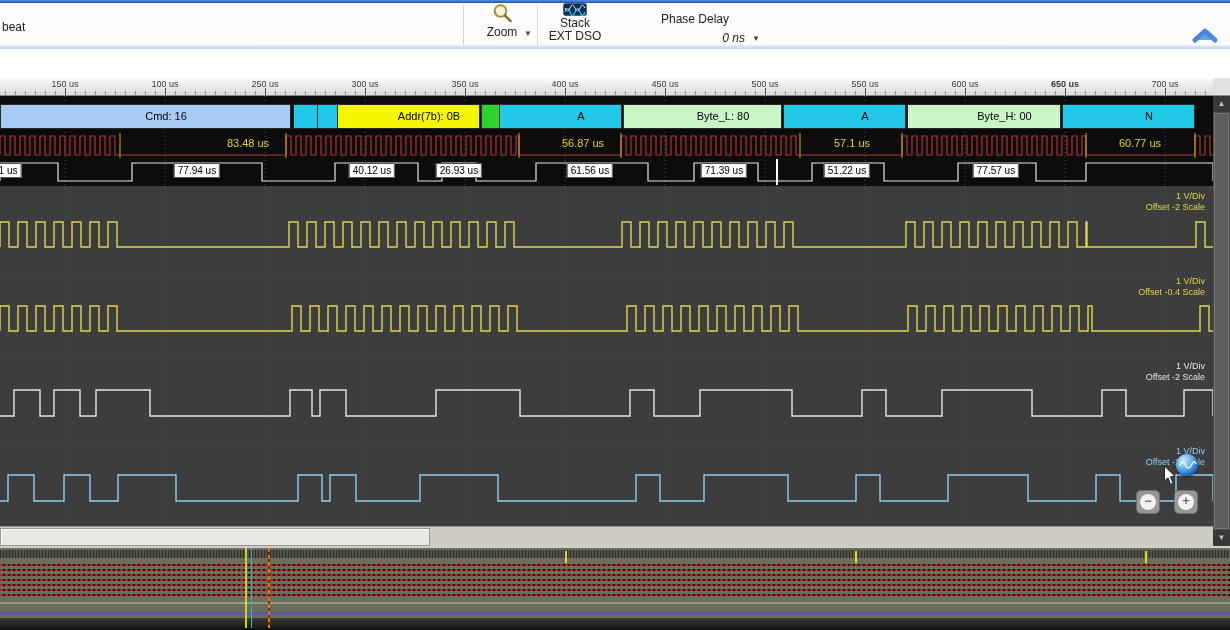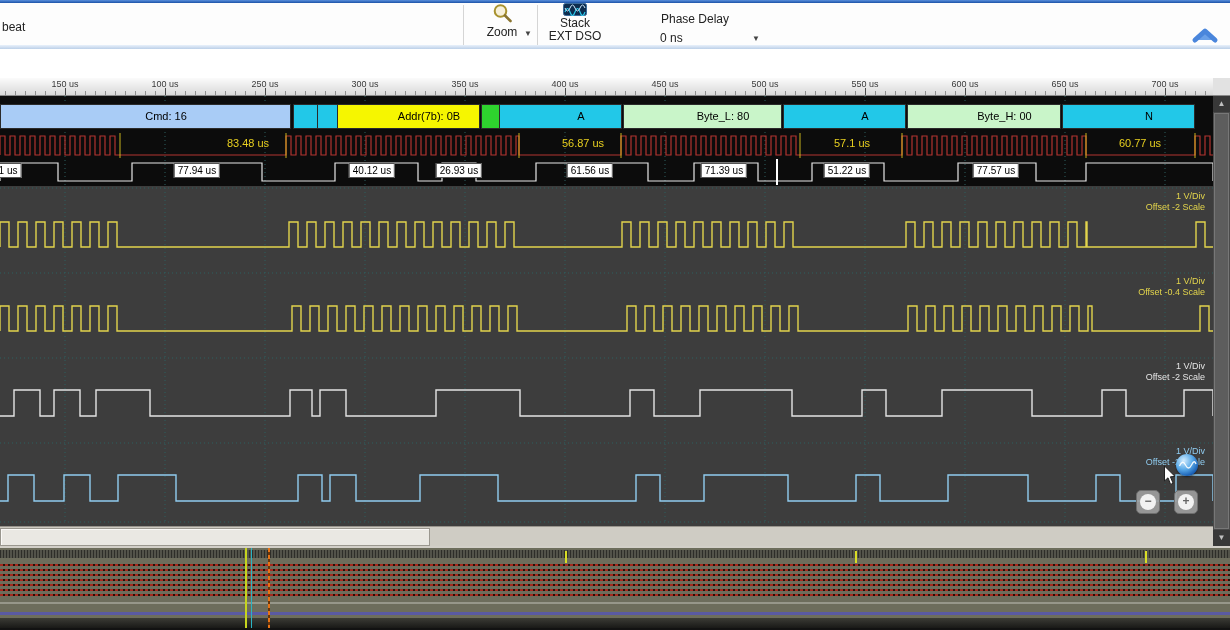--- a/index.html
+++ b/index.html
@@ -16,21 +16,21 @@
   .zoom-ico{position:absolute;left:14px;top:0;}
   .zoom-lab{position:absolute;left:0;top:22px;width:48px;text-align:center;font-size:12px;color:#222;}
   .chev{font-size:8px;color:#444;}
   .zoom-chev{position:absolute;right:2px;top:26px;}
   .tool-stack{position:absolute;left:543px;top:0;width:64px;height:42px;font-size:12px;color:#222;}
   .stack-ico{position:absolute;left:20px;top:0;}
   .stack-l1{position:absolute;left:0;top:13px;width:64px;text-align:center;}
   .stack-l2{position:absolute;left:0;top:26px;width:64px;text-align:center;}
   .tool-phase{position:absolute;left:645px;top:0;width:100px;height:42px;font-size:12px;color:#222;}
   .ph-lab{position:absolute;left:0;top:9px;width:100px;text-align:center;}
-  .ph-val{position:absolute;left:15px;top:28px;width:100px;text-align:left;}
+  .ph-val{position:absolute;left:0;top:28px;width:100px;text-align:right;font-style:italic;}
   .ph-chev{position:absolute;left:752px;top:31px;}
   .collapse{position:absolute;left:1190px;top:24px;}
   
   .ruler{position:absolute;left:0;top:78px;width:1213px;height:18px;border-bottom:1px solid #8a8a8a;
     background-image:repeating-linear-gradient(90deg,#8f8f8f 0 1px,transparent 1px 10px),linear-gradient(#fbfbfb,#d9d9d9);
     background-size:100% 4px,100% 100%;background-position:5px 100%,0 0;background-repeat:no-repeat,no-repeat;}
   .tick-label{position:absolute;top:1px;transform:translateX(-50%);font-size:9px;color:#3a3a3a;white-space:nowrap;}
   .tick-major{position:absolute;bottom:0;width:1px;height:7px;background:#4a4a4a;}
   .ruler-corner{position:absolute;left:1213px;top:78px;width:17px;height:18px;background:#e2e2e2;border-bottom:1px solid #8a8a8a;}
   
@@ -138,21 +138,21 @@
       <div class="tick-label" style="left: 565px;">400 us</div>
       <div class="tick-major" style="left: 565px;"></div>
       <div class="tick-label" style="left: 665px;">450 us</div>
       <div class="tick-major" style="left: 665px;"></div>
       <div class="tick-label" style="left: 765px;">500 us</div>
       <div class="tick-major" style="left: 765px;"></div>
       <div class="tick-label" style="left: 865px;">550 us</div>
       <div class="tick-major" style="left: 865px;"></div>
       <div class="tick-label" style="left: 965px;">600 us</div>
       <div class="tick-major" style="left: 965px;"></div>
-      <div class="tick-label" style="left: 1065px;">650 us</div>
+      <div class="tick-label" style="left: 1065px; font-weight: bold;">650 us</div>
       <div class="tick-major" style="left: 1065px;"></div>
       <div class="tick-label" style="left: 1165px;">700 us</div>
       <div class="tick-major" style="left: 1165px;"></div>
     </div>
   <div class="ruler-corner"></div>
 
   <div class="wave">
     <div class="digital-bg"></div>
     <svg id="wave-svg" width="1213" height="430">
         <line x1="65" y1="0" x2="65" y2="428" stroke="#2d6060" stroke-dasharray="1 3"></line>

